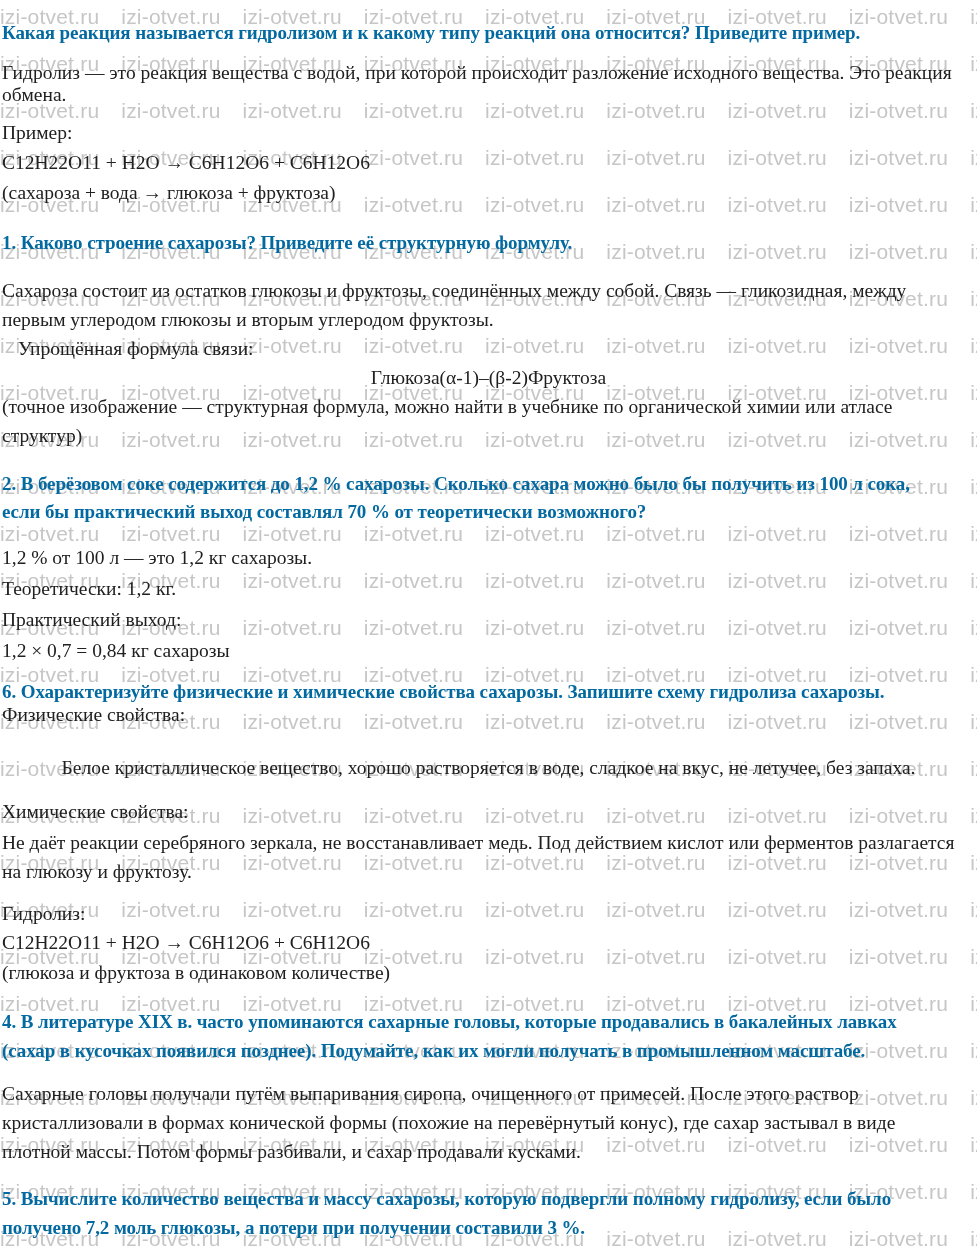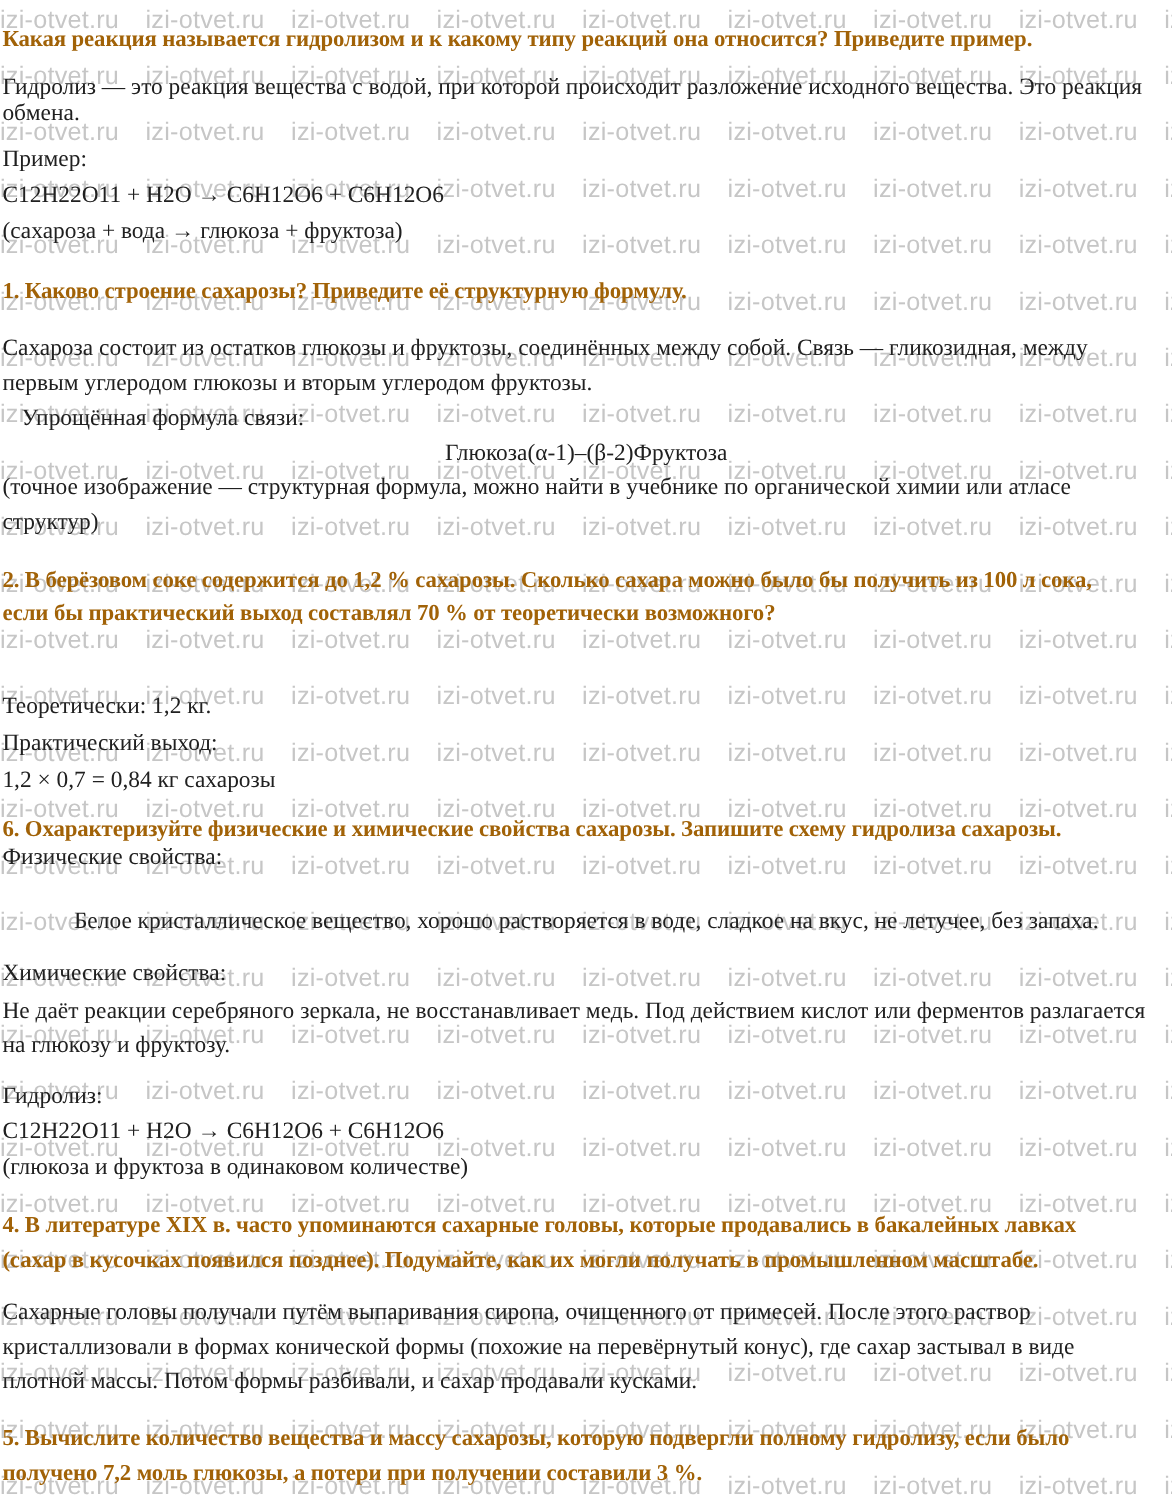--- a/index.html
+++ b/index.html
@@ -48,21 +48,21 @@
     position: absolute;
     left: 2px;
     right: 2px;
     white-space: nowrap;
     color: #1a1a1a;
     font-size: 19.5px;
     line-height: 22px;
   }
   .line.q {
     font-weight: bold;
-    color: #a16207;
+    color: #0369a1;
     font-size: 19px;
     letter-spacing: -0.1px;
   }
   .line.body {
     font-weight: normal;
     color: #202020;
   }
 </style>
 </head>
 <body>
@@ -106,20 +106,21 @@
     <div class="line body" style="top: 182px;">(сахароза + вода → глюкоза + фруктоза)</div>
     <div class="line q" style="top: 232px;">1. Каково строение сахарозы? Приведите её структурную формулу.</div>
     <div class="line body" style="top: 309px;">первым углеродом глюкозы и вторым углеродом фруктозы.</div>
     <div class="line body" style="top: 280px;">Сахароза состоит из остатков глюкозы и фруктозы, соединённых между собой. Связь — гликозидная, между</div>
     <div class="line body" style="top: 338px; padding-left: 16px;">Упрощённая формула связи:</div>
     <div class="line body" style="top: 367px; text-align: center;">Глюкоза(α-1)–(β-2)Фруктоза</div>
     <div class="line body" style="top: 396px;">(точное изображение — структурная формула, можно найти в учебнике по органической химии или атласе</div>
     <div class="line body" style="top: 425px;">структур)</div>
     <div class="line q" style="top: 473px;">2. В берёзовом соке содержится до 1,2 % сахарозы. Сколько сахара можно было бы получить из 100 л сока,</div>
     <div class="line q" style="top: 501px;">если бы практический выход составлял 70 % от теоретически возможного?</div>
+    <div class="line body" style="top: 547px;">1,2 % от 100 л — это 1,2 кг сахарозы.</div>
     <div class="line body" style="top: 578px;">Теоретически: 1,2 кг.</div>
     <div class="line body" style="top: 609px;">Практический выход:</div>
     <div class="line body" style="top: 640px;">1,2 × 0,7 = 0,84 кг сахарозы</div>
     <div class="line q" style="top: 681px;">6. Охарактеризуйте физические и химические свойства сахарозы. Запишите схему гидролиза сахарозы.</div>
     <div class="line body" style="top: 704px;">Физические свойства:</div>
     <div class="line body" style="top: 757px; text-align: center;">Белое кристаллическое вещество, хорошо растворяется в воде, сладкое на вкус, не летучее, без запаха.</div>
     <div class="line body" style="top: 801px;">Химические свойства:</div>
     <div class="line body" style="top: 832px;">Не даёт реакции серебряного зеркала, не восстанавливает медь. Под действием кислот или ферментов разлагается</div>
     <div class="line body" style="top: 861px;">на глюкозу и фруктозу.</div>
     <div class="line body" style="top: 903px;">Гидролиз:</div>

